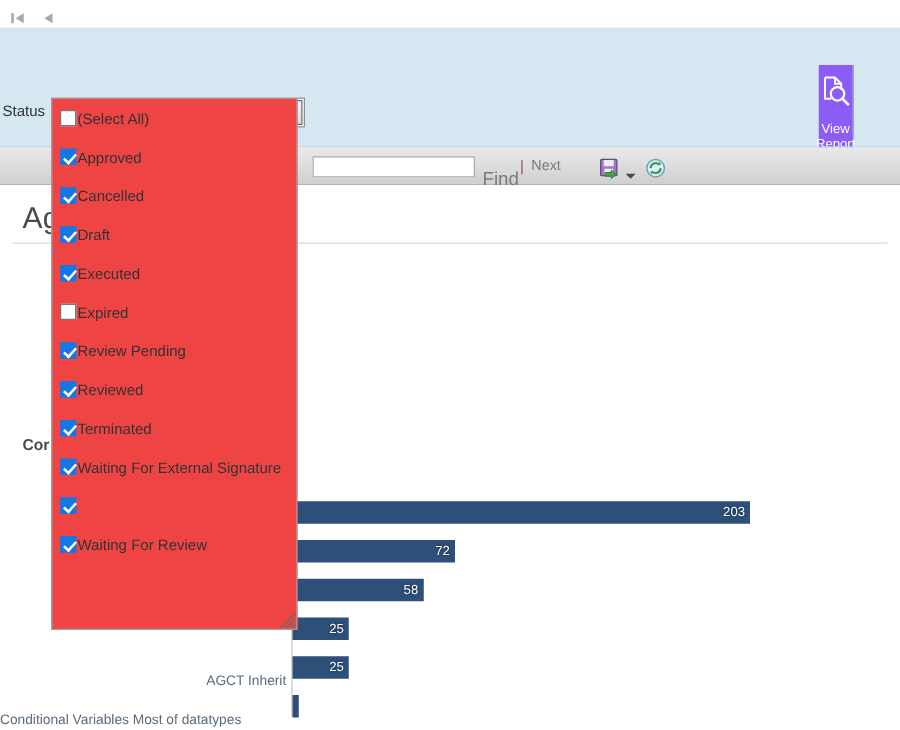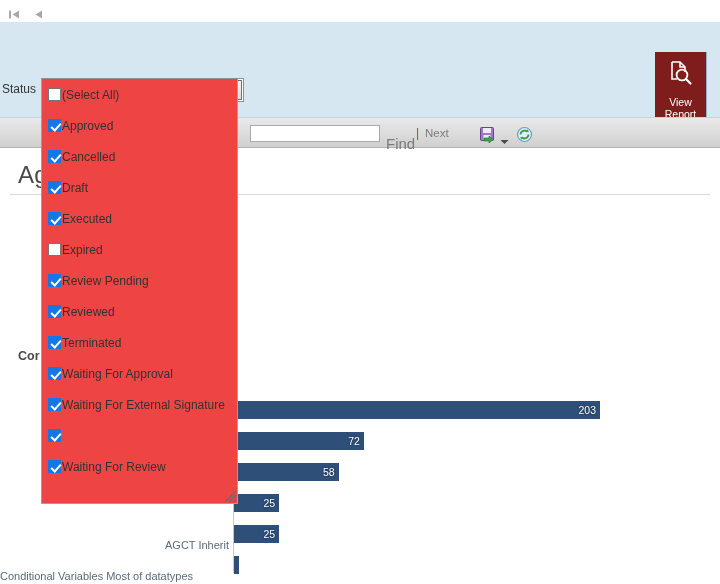--- a/index.html
+++ b/index.html
@@ -83,22 +83,22 @@
     align-items: center;
     justify-content: center;
     box-sizing: border-box;
   }
   .combo-btn svg { display: block; }
 
   
   .view-report {
     position: absolute;
     left: 655px; top: 30px;
-    width: 52px; height: 76px;
-    background: #7f1d1d;
+    width: 28px; height: 76px;
+    background: #8b5cf6;
     border-right: 1px solid #93b3c4;
     border-bottom: 1px solid #93b3c4;
     display: flex;
     flex-direction: column;
     align-items: center;
     justify-content: center;
     box-sizing: border-box;
     cursor: pointer;
   }
   .view-report .vr-icon { margin-bottom: 3px; }
@@ -442,24 +442,20 @@
         <div class="dd-item">
           <span class="cb checked"></span>
           <span class="dd-label">Reviewed</span>
         </div>
         <div class="dd-item">
           <span class="cb checked"></span>
           <span class="dd-label">Terminated</span>
         </div>
         <div class="dd-item">
           <span class="cb checked"></span>
-          <span class="dd-label">Waiting For Approval</span>
-        </div>
-        <div class="dd-item">
-          <span class="cb checked"></span>
           <span class="dd-label">Waiting For External Signature</span>
         </div>
         <div class="dd-item">
           <span class="cb checked"></span>
         </div>
         <div class="dd-item">
           <span class="cb checked"></span>
           <span class="dd-label">Waiting For Review</span>
         </div>
       </div>

